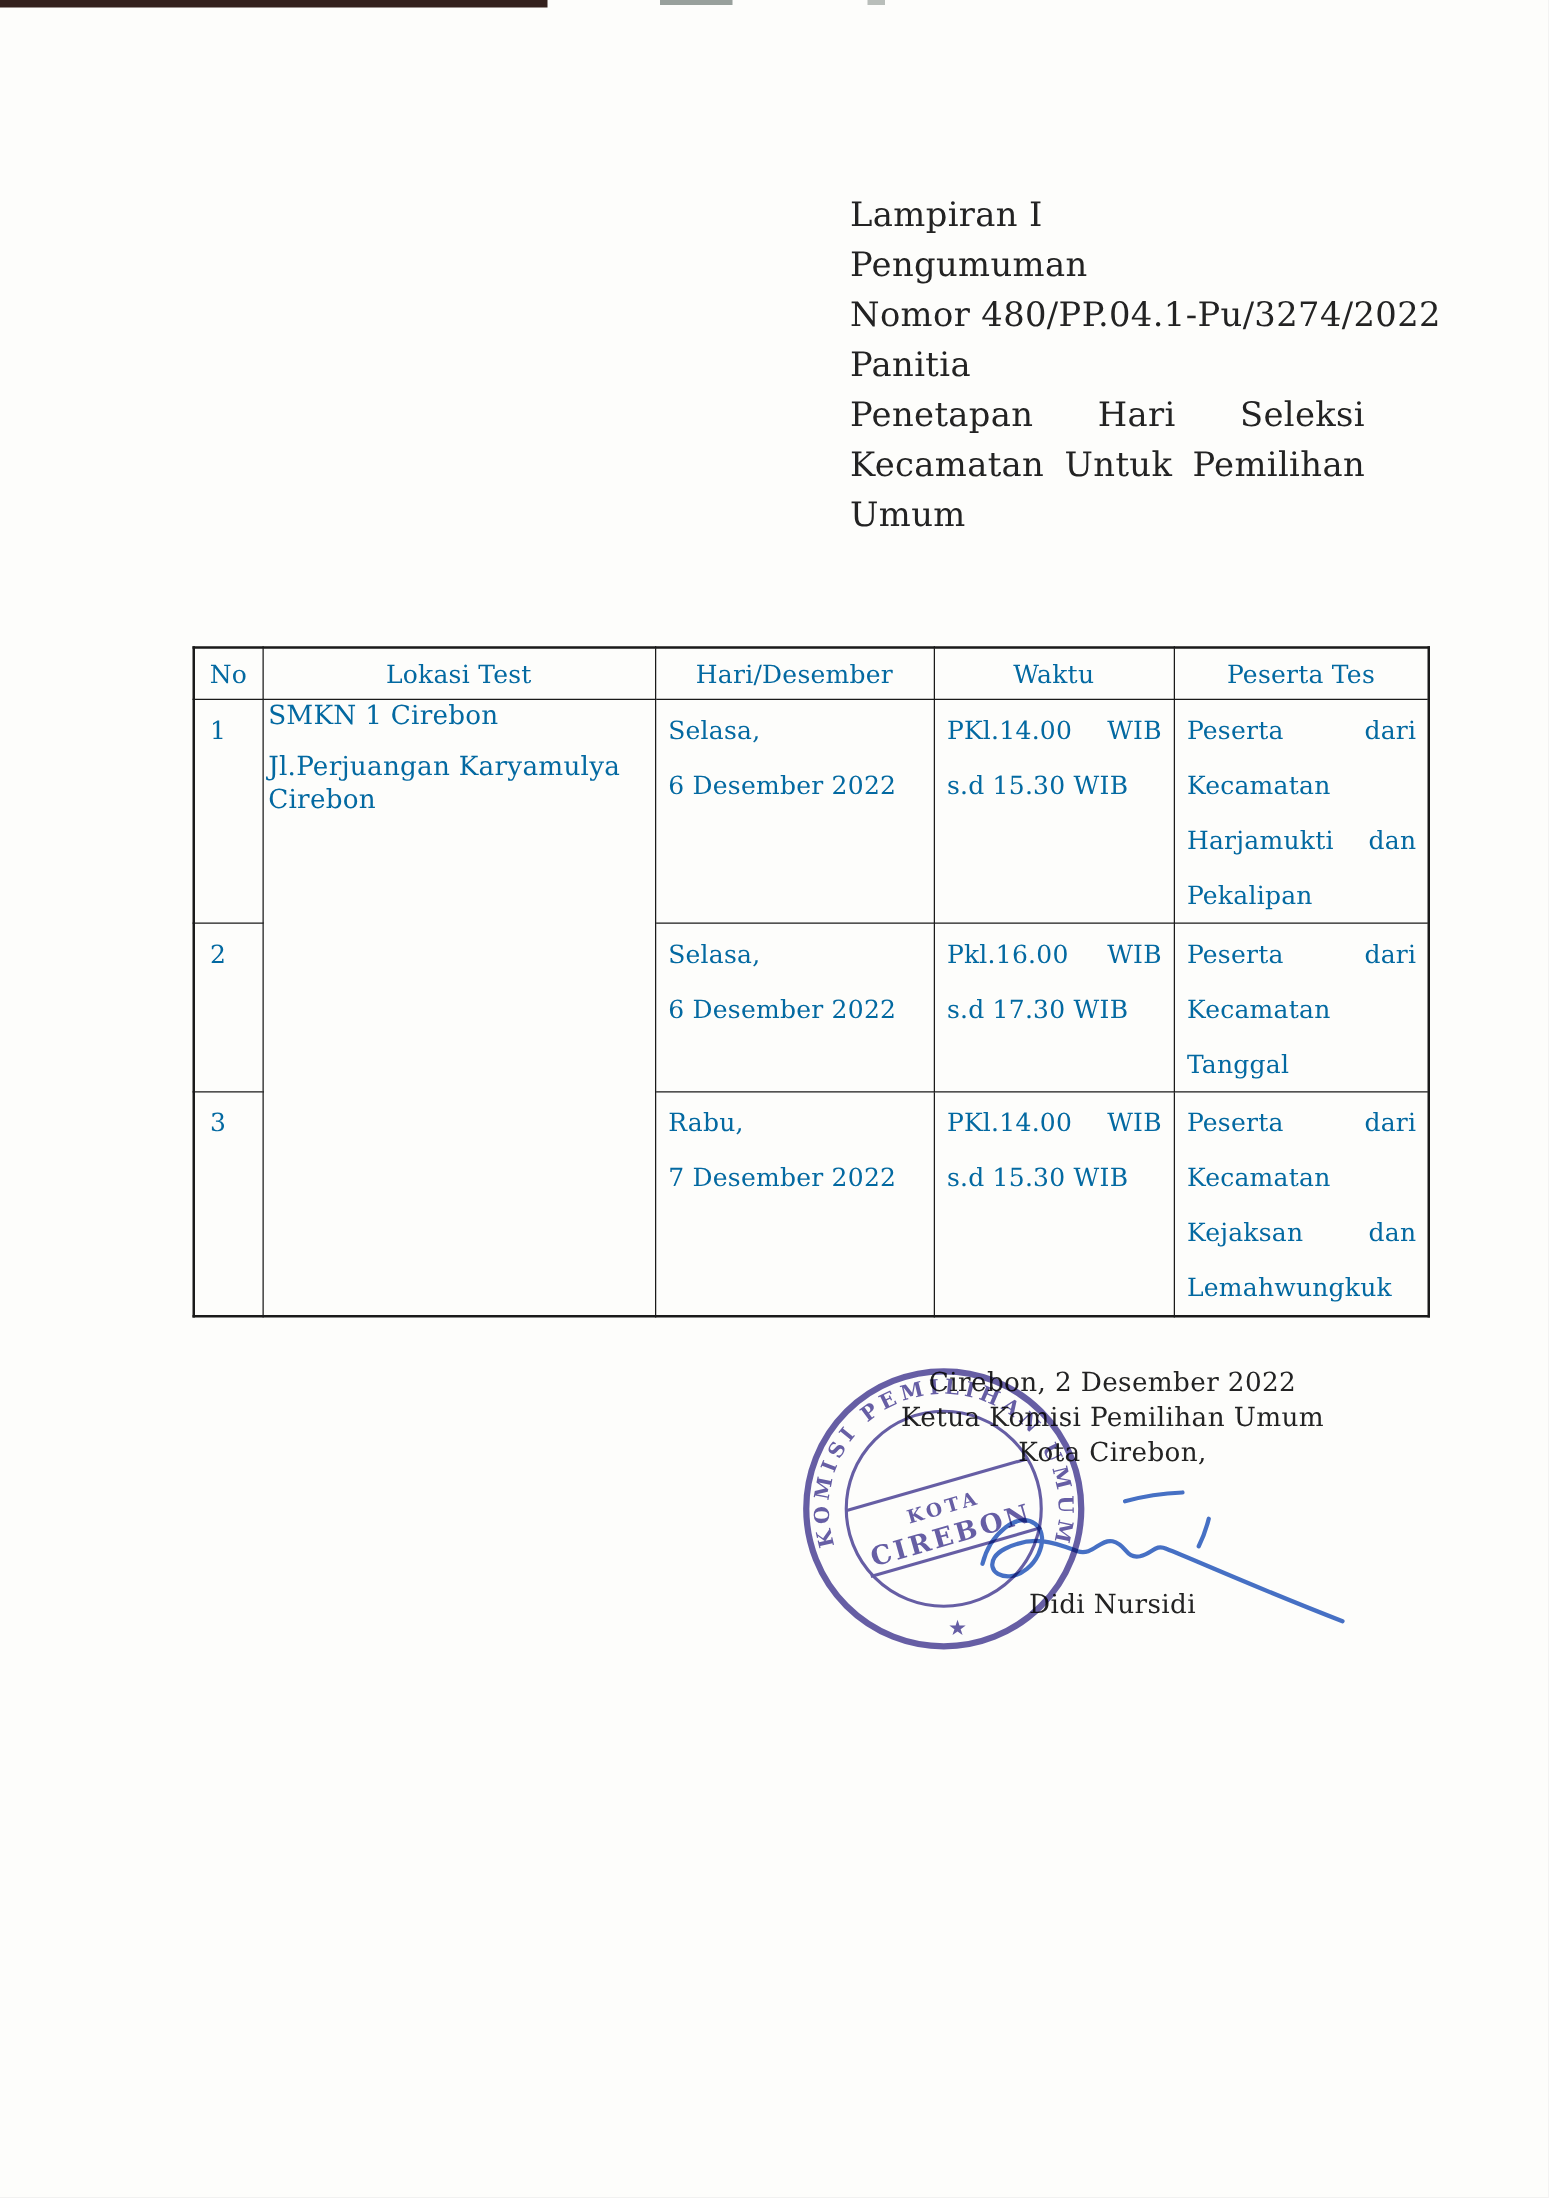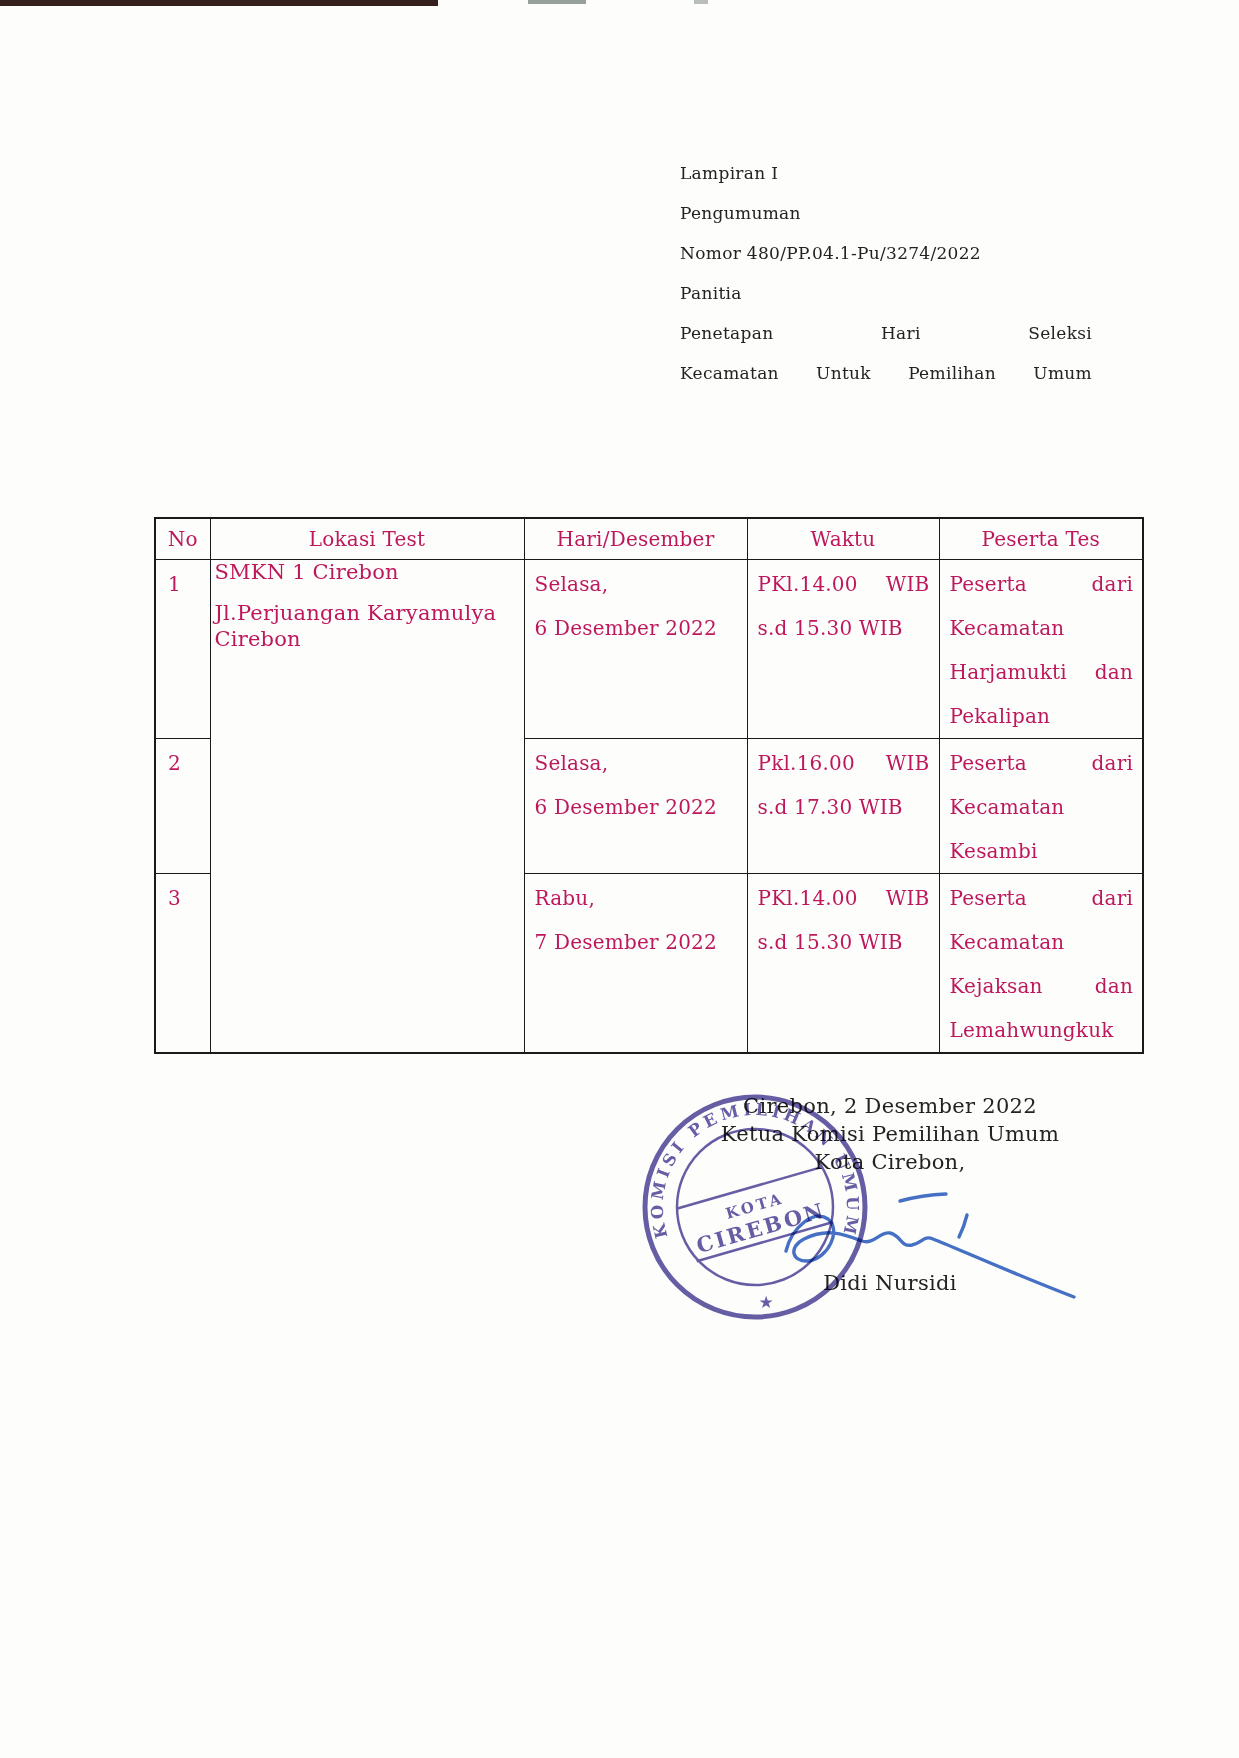--- a/index.html
+++ b/index.html
@@ -12,30 +12,30 @@
     overflow:hidden;
   }
   
   .bar1{position:absolute;left:0;top:0;width:438px;height:6px;background:#34211d;}
   .bar2{position:absolute;left:528px;top:0;width:58px;height:4px;background:#98a09c;}
   .bar3{position:absolute;left:694px;top:0;width:14px;height:4px;background:#b9beba;}
 
   
   .header-block{
     position:absolute;left:680px;top:153px;width:412px;
-    font-size:17px;line-height:40px;letter-spacing:.3px;
+    font-size:27px;line-height:40px;letter-spacing:.3px;
   }
   .hl{white-space:nowrap;}
   .hl.just{white-space:normal;text-align:justify;text-align-last:justify;}
 
   
   table.schedule{
     position:absolute;left:154px;top:517px;width:988px;
     border-collapse:collapse;table-layout:fixed;
-    font-size:20px;letter-spacing:.2px;color:#be185d;
+    font-size:20px;letter-spacing:.2px;color:#0369a1;
   }
   table.schedule col.c-no{width:55px;}
   table.schedule col.c-loc{width:314px;}
   table.schedule col.c-hari{width:223px;}
   table.schedule col.c-waktu{width:192px;}
   table.schedule col.c-pes{width:204px;}
   table.schedule th,table.schedule td{
     border:1.6px solid #1a1a1a;vertical-align:top;overflow:visible;
   }
   table.schedule{border:2px solid #1a1a1a;}
@@ -142,21 +142,21 @@
           <div class="cl">Selasa,</div>
           <div class="cl">6 Desember 2022</div>
         </td>
         <td class="txt">
           <div class="cl spread">Pkl.16.00 WIB</div>
           <div class="cl">s.d 17.30 WIB</div>
         </td>
         <td class="txt">
           <div class="cl spread">Peserta dari</div>
           <div class="cl">Kecamatan</div>
-          <div class="cl">Kesambi</div>
+          <div class="cl">Tanggal</div>
         </td>
       </tr>
       <tr class="r3">
         <td class="no">3</td>
         <td class="txt">
           <div class="cl">Rabu,</div>
           <div class="cl">7 Desember 2022</div>
         </td>
         <td class="txt">
           <div class="cl spread">PKl.14.00 WIB</div>

